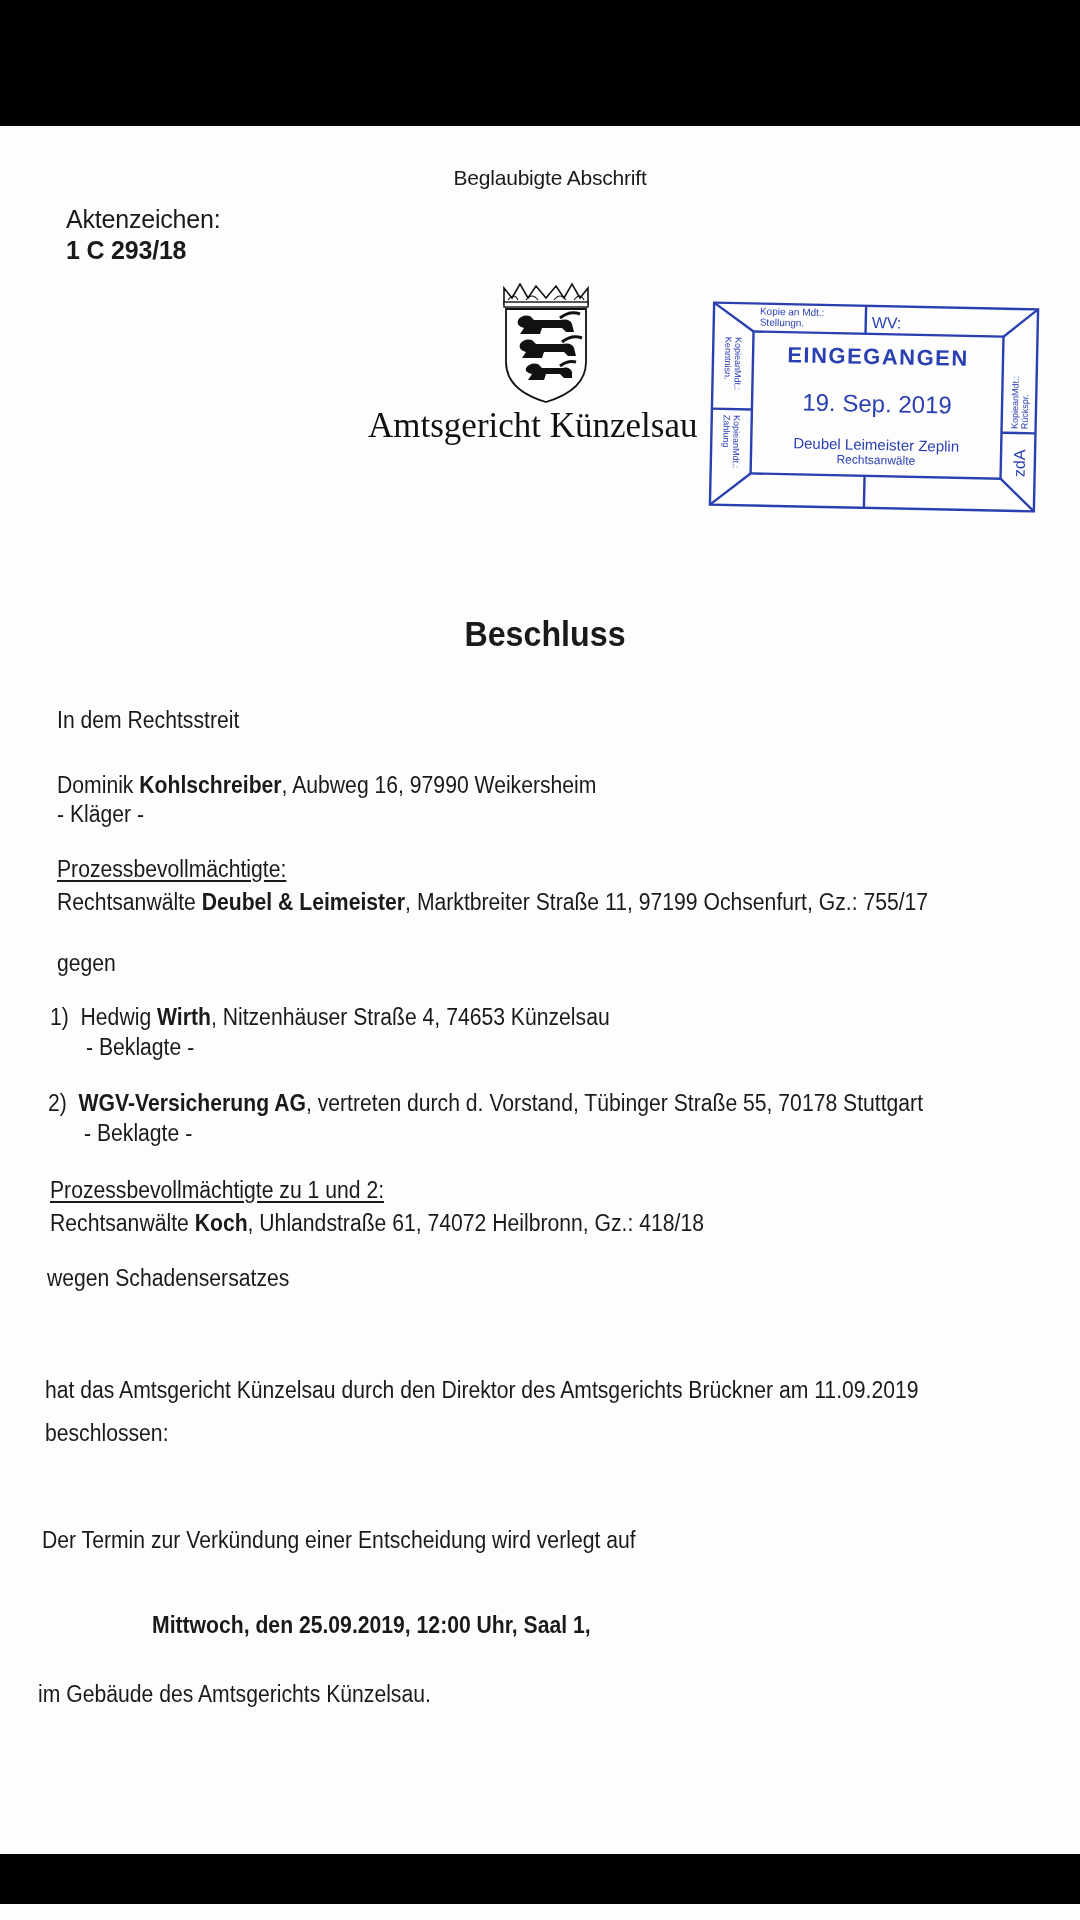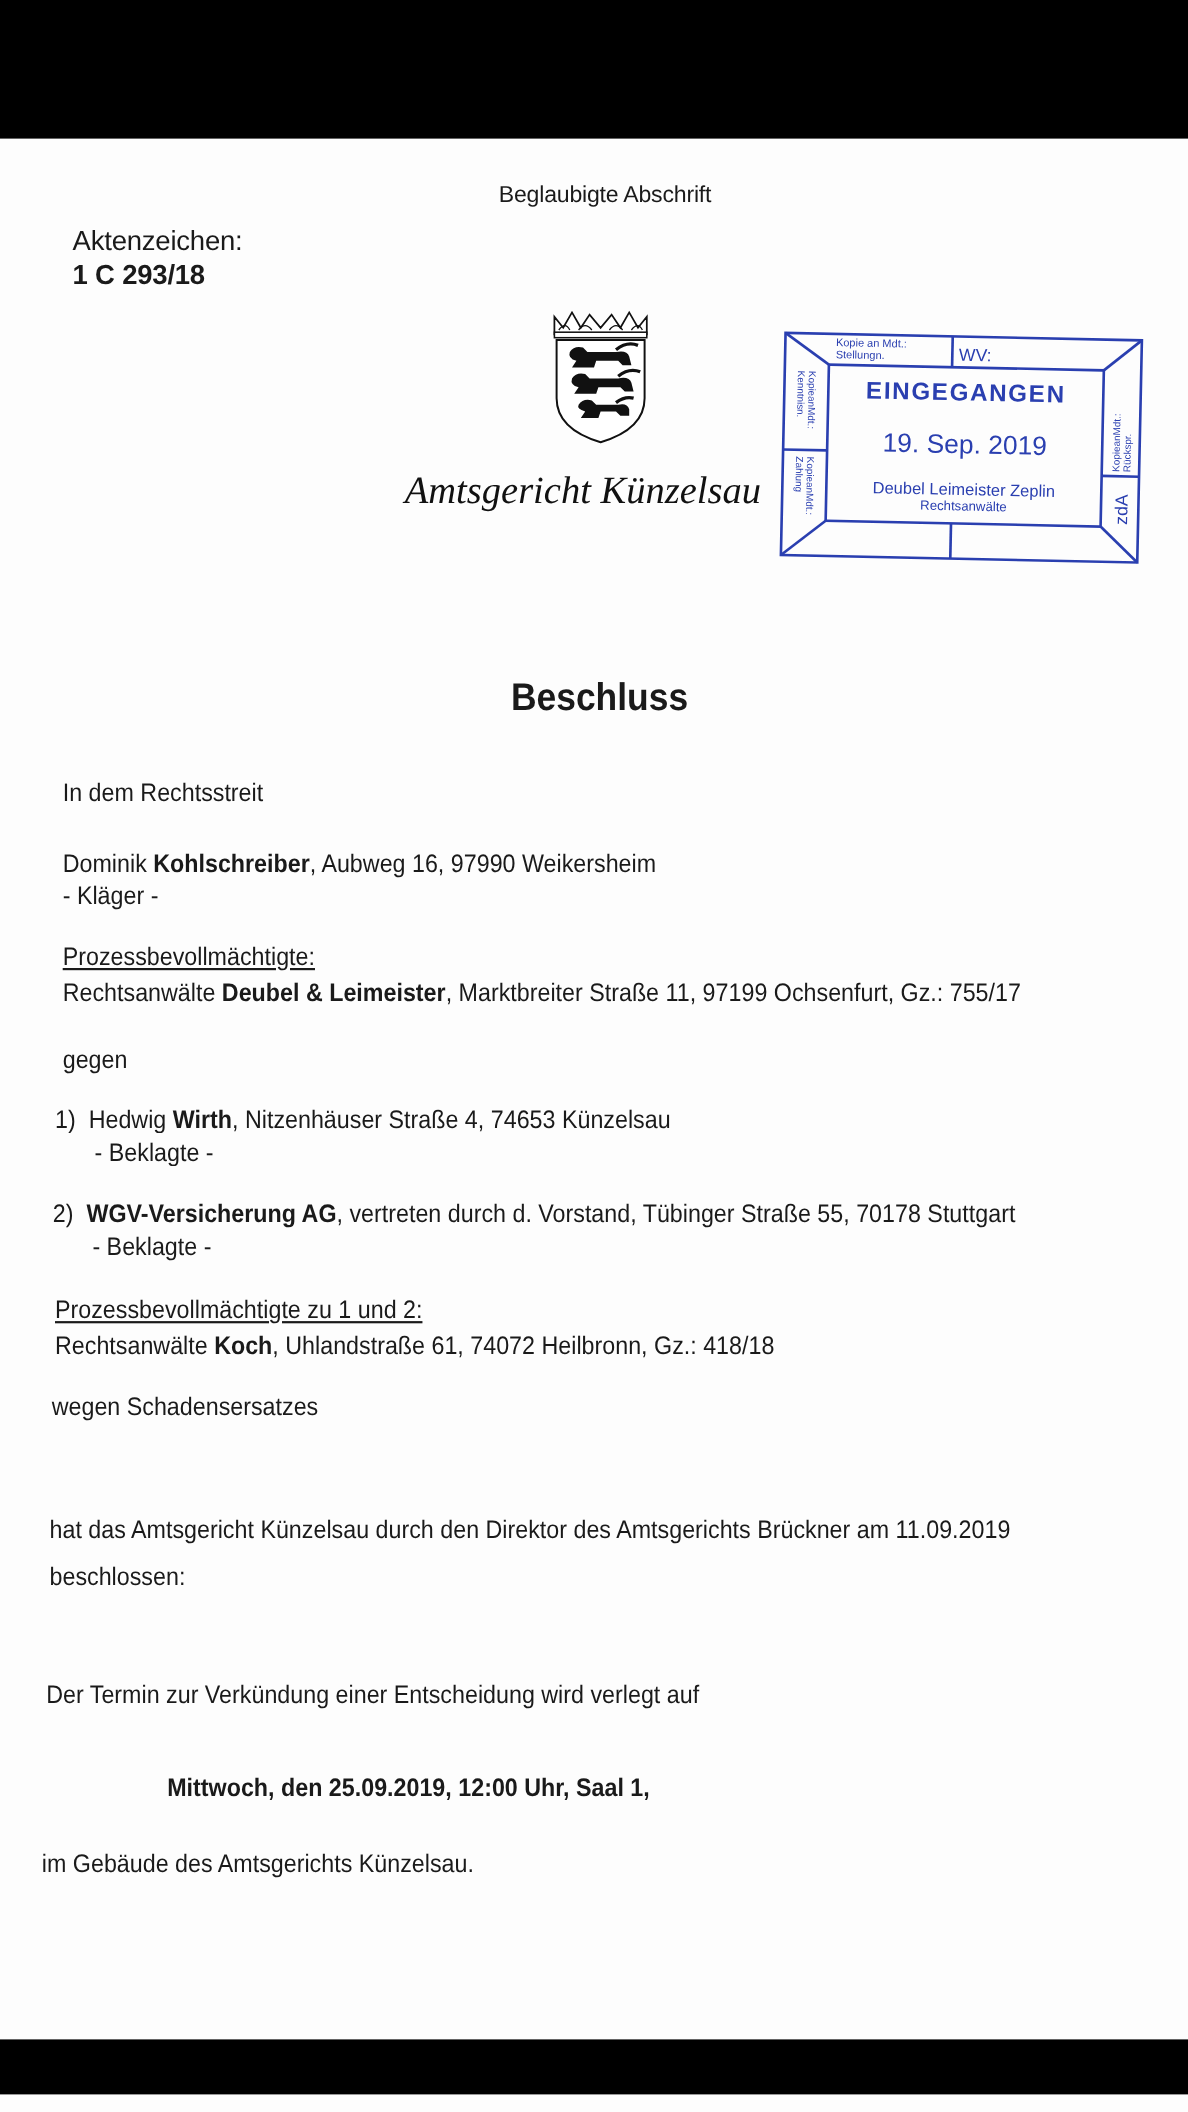--- a/index.html
+++ b/index.html
@@ -15,21 +15,21 @@
   .sans { font-family:"Liberation Sans", sans-serif; font-size:22px; letter-spacing:-0.2px; }
   .cond { font-family:"Liberation Sans", sans-serif; font-size:23px; transform-origin:left top; transform:scaleX(0.92); }
   b { font-weight:bold; }
   u { text-decoration:underline; text-underline-offset:3px; }
 
   .header-title { top:166px; left:0; width:1100px; text-align:center; font-size:21px; }
   .aktenzeichen-label { top:205px; left:66px; font-size:25px; }
   .aktenzeichen-value { top:236px; left:66px; font-size:25px;font-weight:bold; }
 
   .crest { top:282px; left:500px; width:92px; height:122px; }
-  .court-name { top:426px; left:368px; font-family:"Liberation Serif", serif; font-size:35px; color:#111;font-style:italic; }
+  .court-name { top:406px; left:368px; font-family:"Liberation Serif", serif; font-size:35px; color:#111; }
 
   .stamp { top:300px; left:706px; width:336px; height:214px; transform:rotate(1.2deg); transform-origin:center; }
   .stamp svg text { font-family:"Liberation Sans", sans-serif; fill:#2a3fb0; }
 
   .doc-title { top:614px; left:0; width:1090px; text-align:center; font-size:35px; font-weight:bold; transform:scaleX(0.92); transform-origin:545px 0; }
 
   .line { left:57px; }
 </style>
 </head>
 <body>

